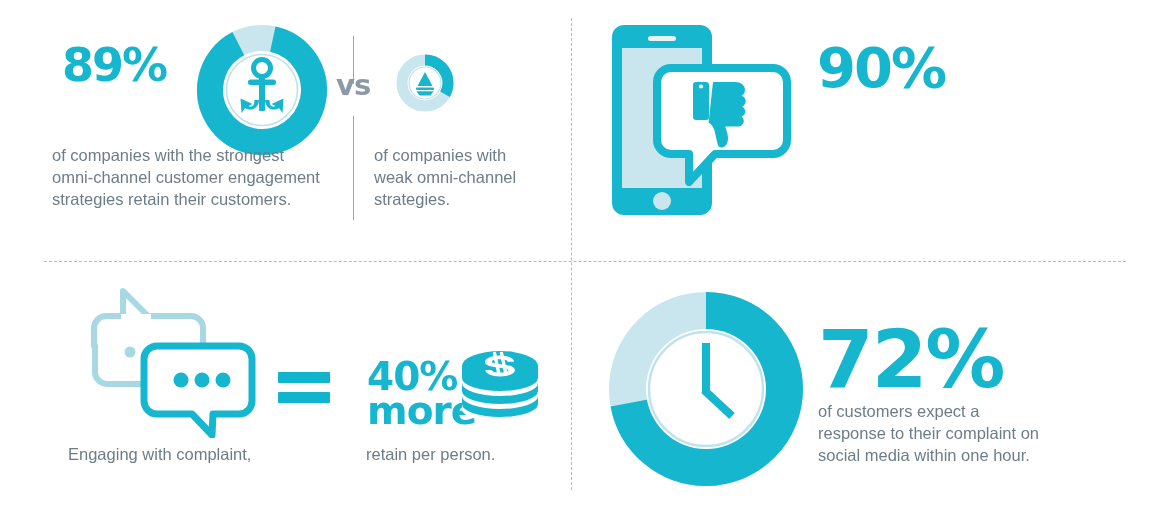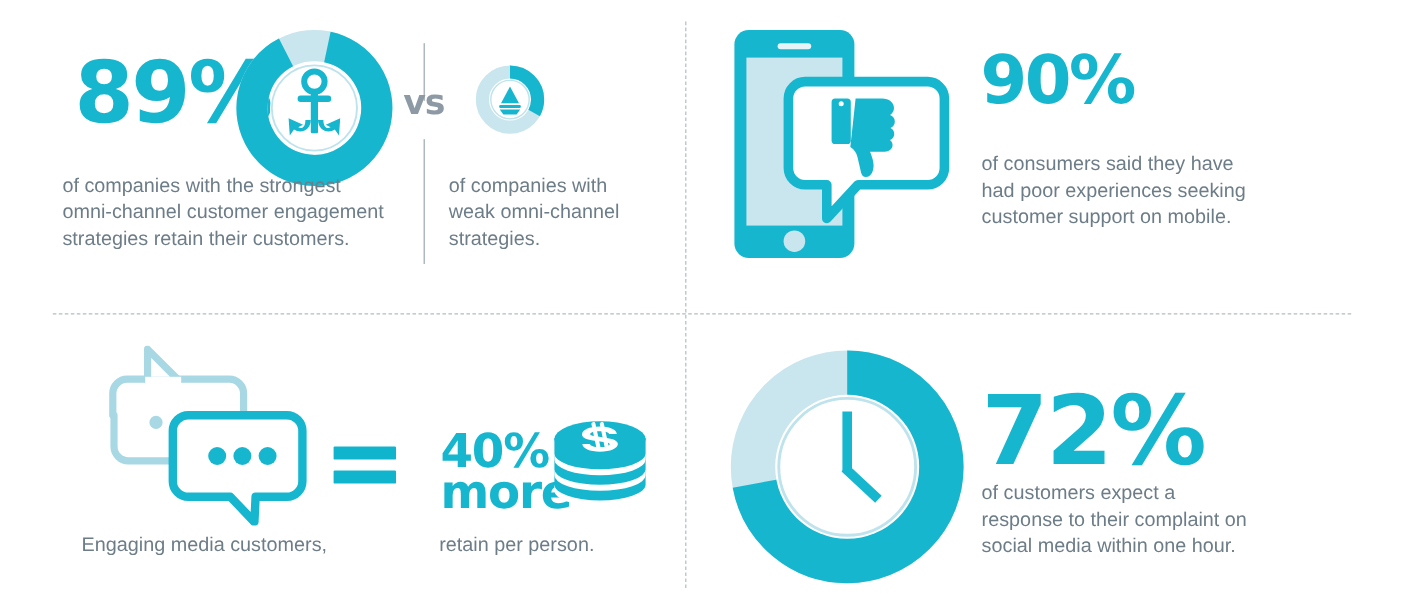--- a/index.html
+++ b/index.html
@@ -79,21 +79,21 @@
 <body>
 
 <div id="root">
 
   <div class="dash-h" style="left:44px;top:261px;width:1082px;"></div>
   <div class="dash-v" style="left:571px;top:18px;height:472px;"></div>
 
   <div class="solid-v" style="left:353px;top:36px;height:48px;"></div>
   <div class="solid-v" style="left:353px;top:116px;height:104px;"></div>
 
-  <div class="abs big-stat" style="left:62px;top:42px;font-size:71px;">89%</div>
+  <div class="abs big-stat" style="left:62px;top:42px;font-size:46px;">89%</div>
 
   <div class="abs" style="left:196px;top:24px;width:132px;height:132px;">
     <svg width="132" height="132" viewBox="0 0 132 132">
 
       <circle cx="66" cy="66" r="52" fill="none" stroke="#c9e5ed" stroke-width="26"></circle>
 
       <circle cx="66" cy="66" r="52" fill="none" stroke="#16b6cf" stroke-width="26" stroke-dasharray="290.8 35.9" transform="rotate(-78 66 66)"></circle>
 
       <circle cx="66" cy="66" r="37" fill="#ffffff"></circle>
       <circle cx="66" cy="66" r="35.5" fill="none" stroke="#bfe3ec" stroke-width="1.6"></circle>
@@ -161,23 +161,20 @@
                  c1.4 1 2.2 2.5 2.2 4.2 c0 3.2 -2.8 5.6 -6.6 5.6
                  h-12.2 c0 0 3 6.5 3 11.5 c0 5.4 -2.6 9.6 -6.4 9.6
                  c-2.1 0 -3.4 -1.3 -4 -3.6 l-3 -13 c-0.9 -3.8 -2.6 -6.2 -6 -8.5
                  z"></path>
       </g>
     </svg>
   </div>
 
   <div class="abs big-stat" style="left:817px;top:40px;font-size:56px;">90%</div>
 
-  <div class="abs body-text" style="left:818px;top:126px;width:290px;">of consumers said they have
-had poor experiences seeking
-customer support on mobile.</div>
 
   <div class="abs" style="left:85px;top:288px;width:180px;height:150px;">
     <svg width="180" height="150" viewBox="0 0 180 150">
 
       <g>
         <path d="M22 28 h84 a12 12 0 0 1 12 12 v44 a12 12 0 0 1 -12 12 h-84
                  a12 12 0 0 1 -12 -12 v-26 l-1 0 l0 -18 a12 12 0 0 1 12 -12 z" fill="#ffffff" stroke="#a8d8e4" stroke-width="6" stroke-linejoin="round"></path>
         <path d="M38 29 l0 -26 l26 26 z" fill="#ffffff" stroke="#a8d8e4" stroke-width="6" stroke-linejoin="round"></path>
         <rect x="36" y="26" width="30" height="8" fill="#ffffff"></rect>
         <circle cx="45" cy="64" r="5.5" fill="#a8d8e4"></circle>
@@ -186,21 +183,21 @@
       <g>
         <path d="M72 58 h82 a13 13 0 0 1 13 13 v42 a13 13 0 0 1 -13 13 h-26
                  l-1 21 l-20 -21 h-35 a13 13 0 0 1 -13 -13 v-42 a13 13 0 0 1 13 -13 z" fill="#ffffff" stroke="#16b6cf" stroke-width="7" stroke-linejoin="round"></path>
         <circle cx="96" cy="92" r="7.5" fill="#16b6cf"></circle>
         <circle cx="117" cy="92" r="7.5" fill="#16b6cf"></circle>
         <circle cx="138" cy="92" r="7.5" fill="#16b6cf"></circle>
       </g>
     </svg>
   </div>
 
-  <div class="abs caption" style="left:68px;top:443px;">Engaging media customers,</div>
+  <div class="abs caption" style="left:68px;top:443px;">Engaging with complaint,</div>
 
   <div class="abs" style="left:278px;top:370px;width:60px;height:30px;">
     <div class="eq-bar" style="left:0;top:2px;"></div>
     <div class="eq-bar" style="left:0;top:22px;"></div>
   </div>
 
   <div class="abs big-stat" style="left:367px;top:357px;font-size:39px;letter-spacing:-1px;">40%</div>
   <div class="abs big-stat" style="left:367px;top:391px;font-size:39px;letter-spacing:-1px;">more</div>
 
   <div class="abs" style="left:459px;top:348px;width:82px;height:78px;">

